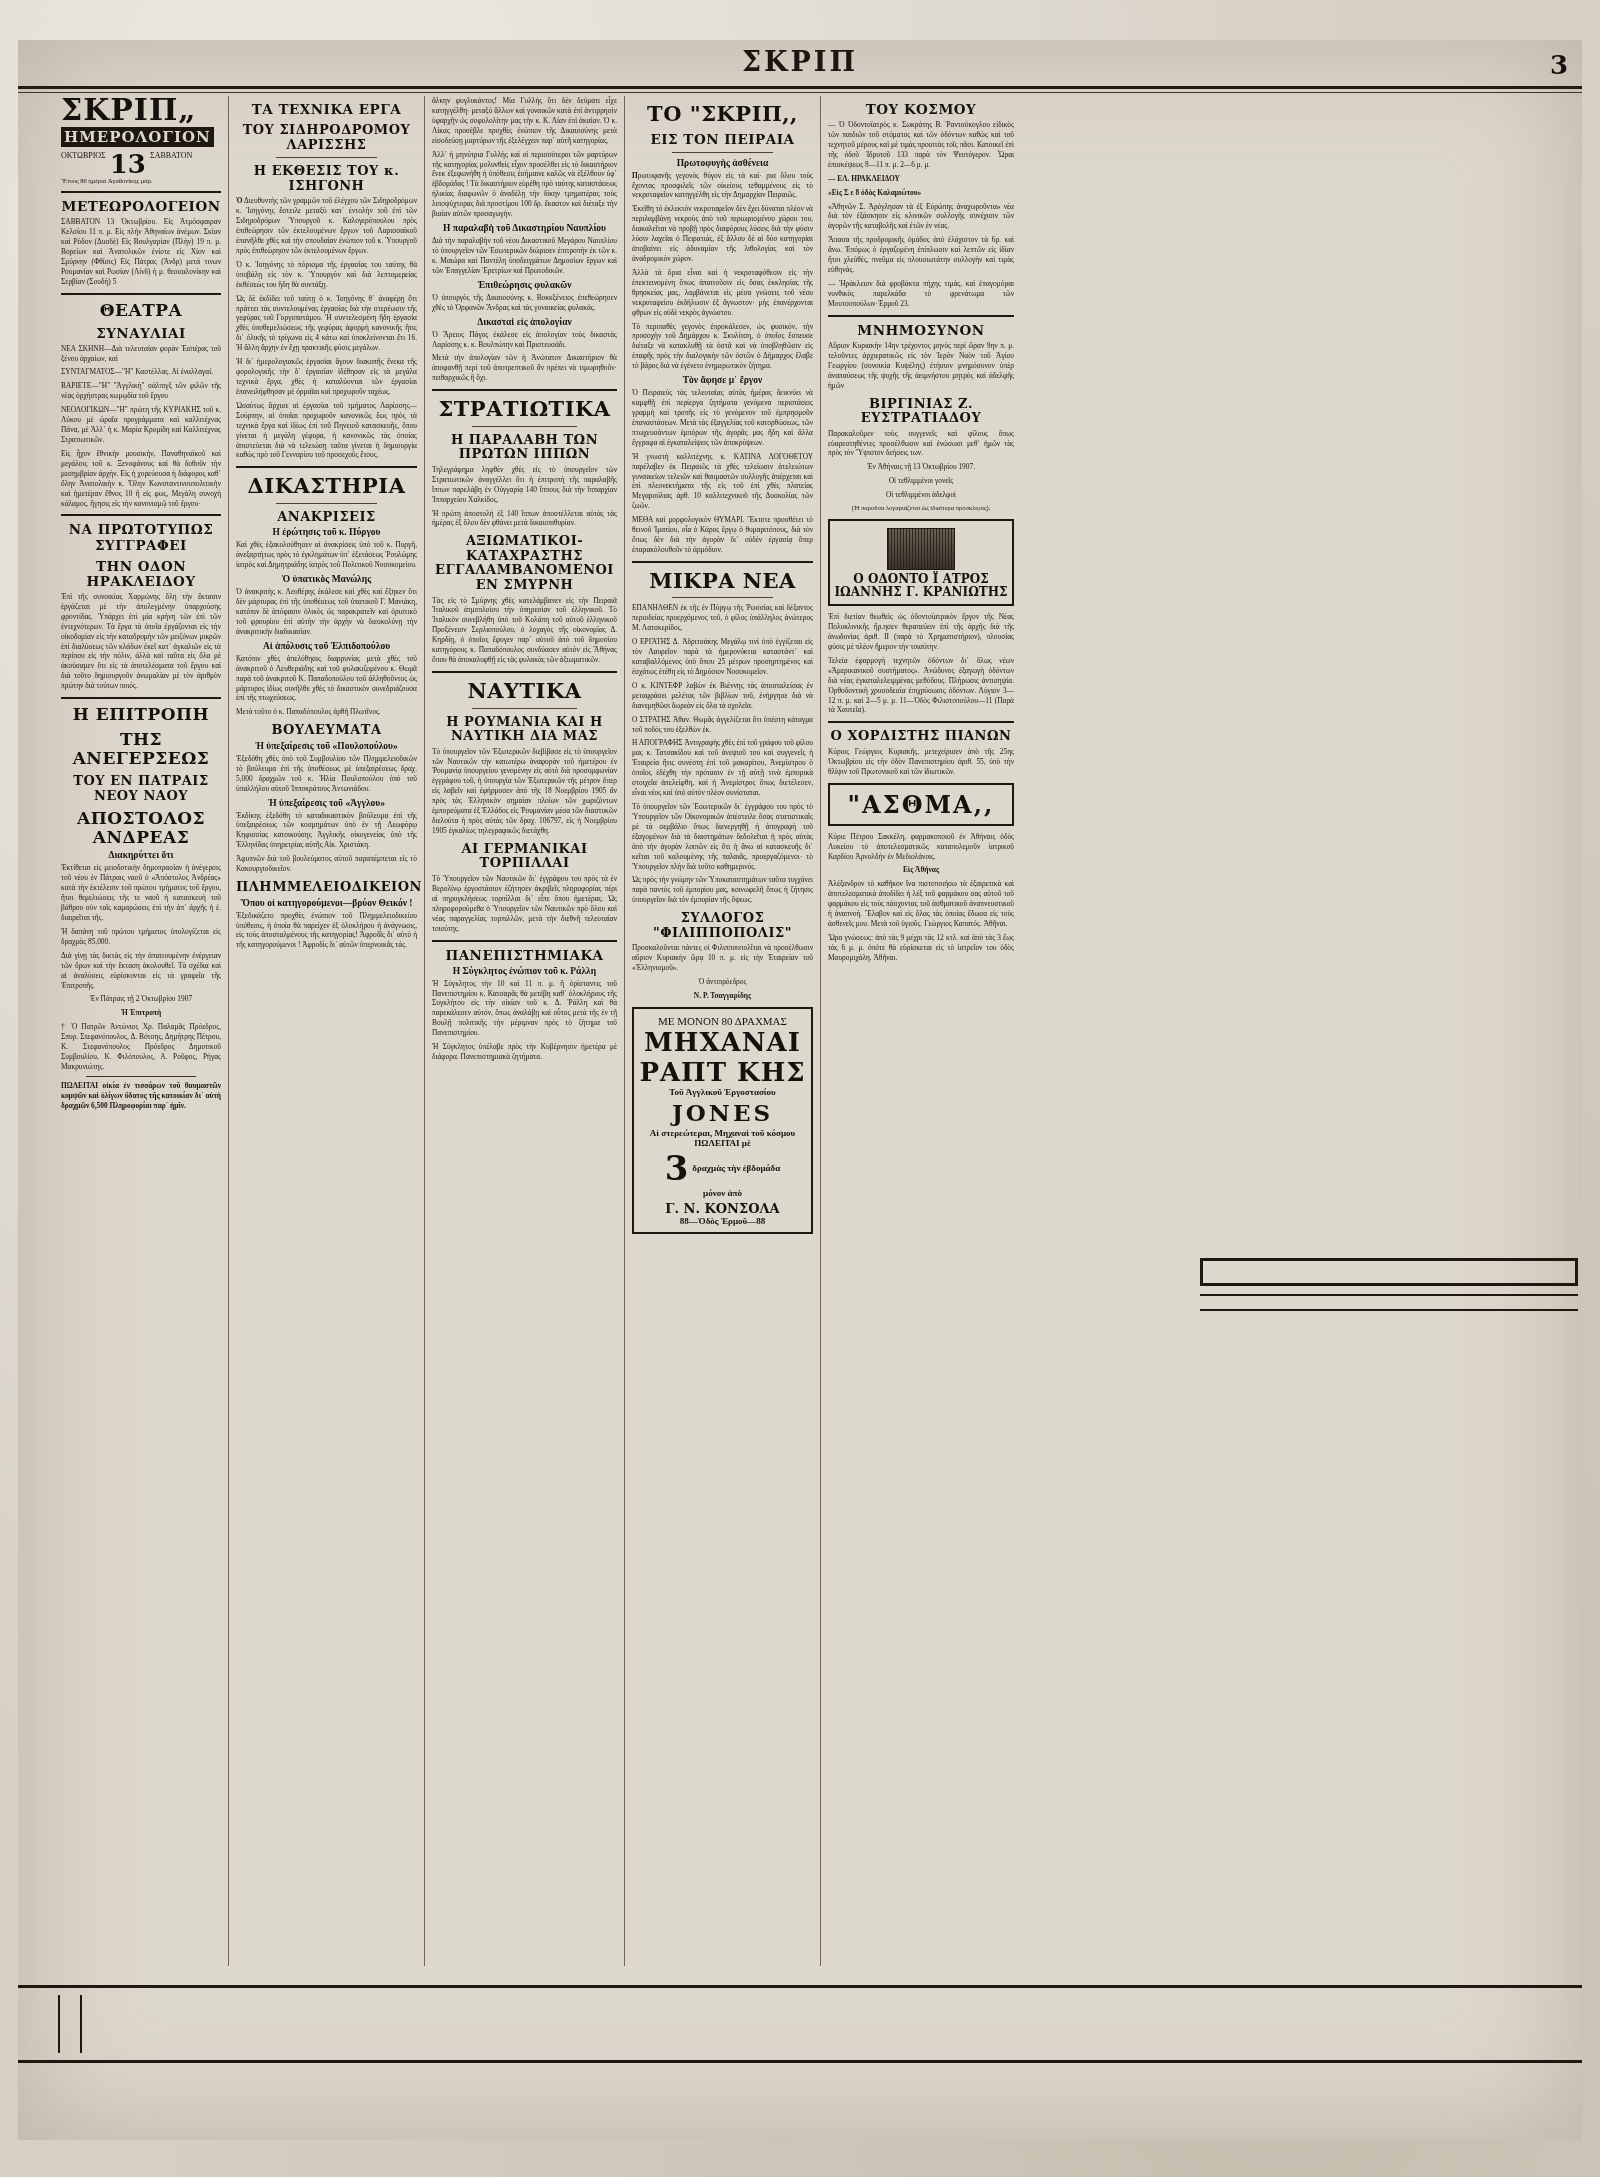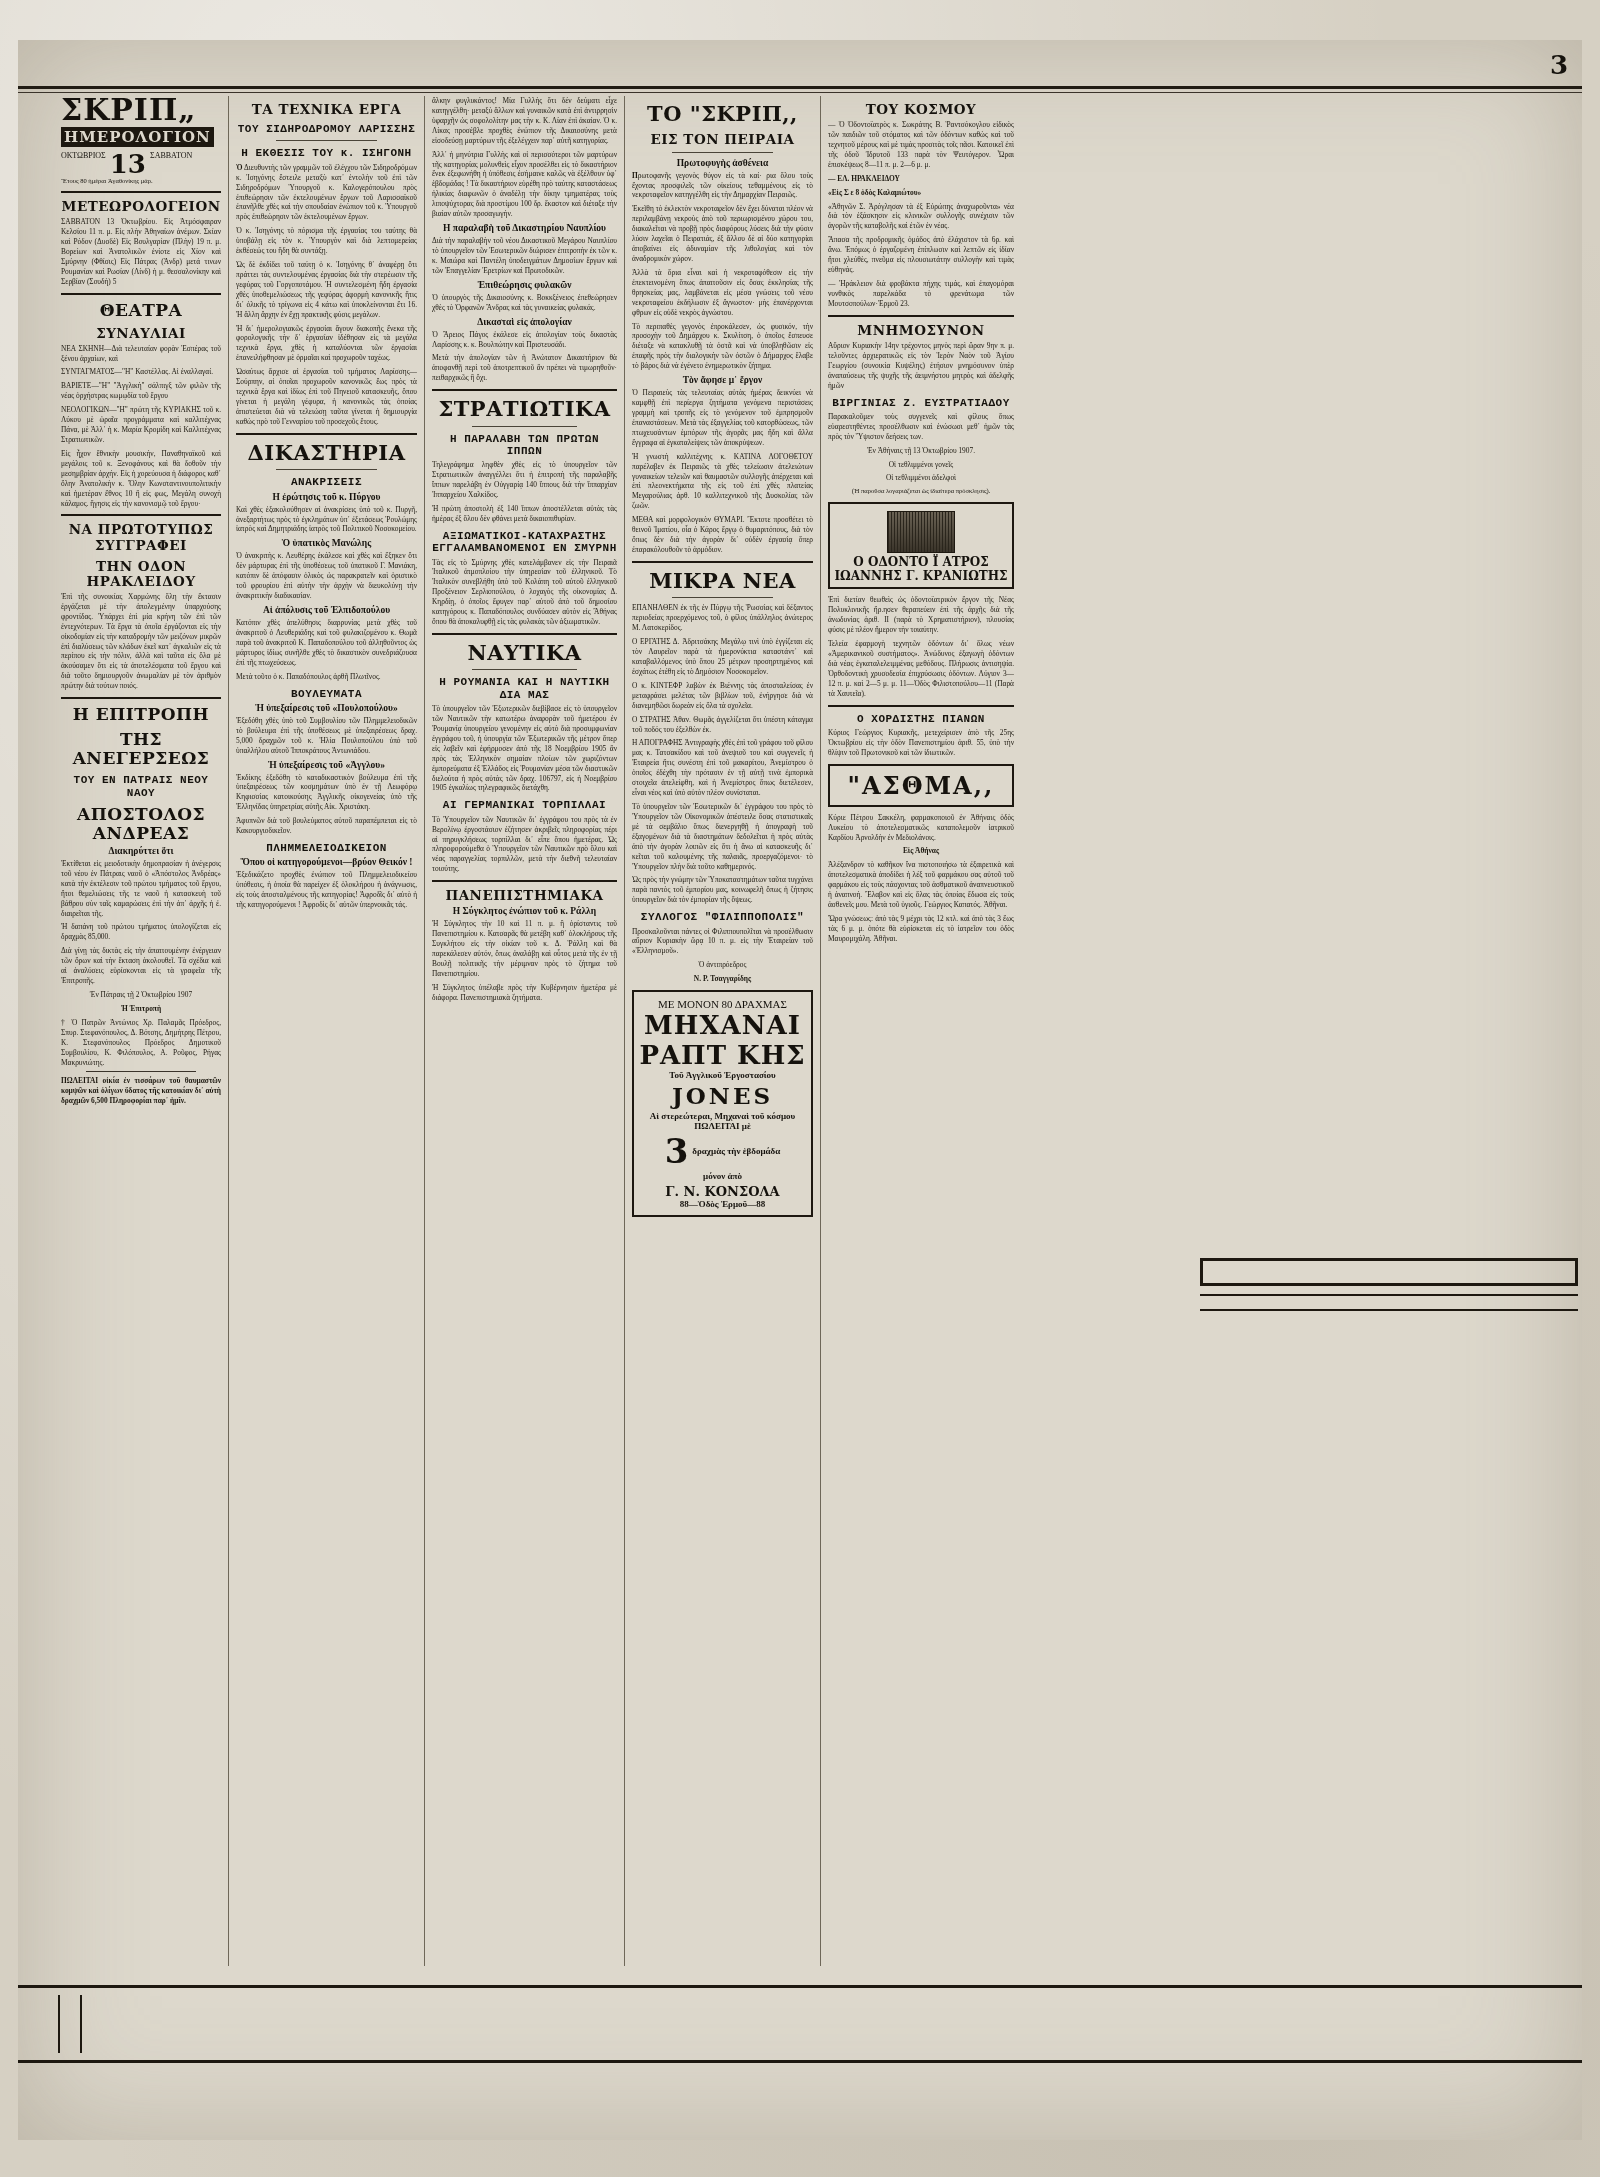--- a/index.html
+++ b/index.html
@@ -65,21 +65,21 @@
   .hd{
     font-family:"DejaVu Serif", serif;
     font-weight:bold;text-align:center;
     letter-spacing:0.5px;
     margin:6px 0 3px;
     line-height:1.12;
   }
   .hd.xl{font-size:21px;}
   .hd.lg{font-size:17px;}
   .hd.md{font-size:13.5px;}
-  .hd.sm{font-size:11px;font-family:Liberation Mono, monospace;}
+  .hd.sm{font-size:13px;}
   .sub{
     font-size:9.5px;text-align:center;font-weight:bold;margin:2px 0 3px;
     font-family:"Liberation Serif", serif;
   }
   .para{
     font-size:7.4px;line-height:1.34;text-align:justify;
     margin:0 0 4px;
     color:#1c180f;
     hyphens:auto;
   }
@@ -179,20 +179,21 @@
   .dash{border-top:1px solid #3a332a;margin:4px 25px;}
   .hline{border-top:2px solid #1d1810;margin:6px 0;}
 </style>
 </head>
 <body>
 
 <div class="page">
   <div class="sheet"></div>
 
   <div class="masthead">
+    <div class="title">ΣΚΡΙΠ</div>
     <div class="pageno">3</div>
   </div>
   <div class="rule" style="top:86px;"></div>
   <div class="rule thin" style="top:92px;"></div>
 
   <div class="cols">
 
     <div class="col c1">
       <div class="logo1">ΣΚΡΙΠ„</div>
       <div class="logo2">ΗΜΕΡΟΛΟΓΙΟΝ</div>

